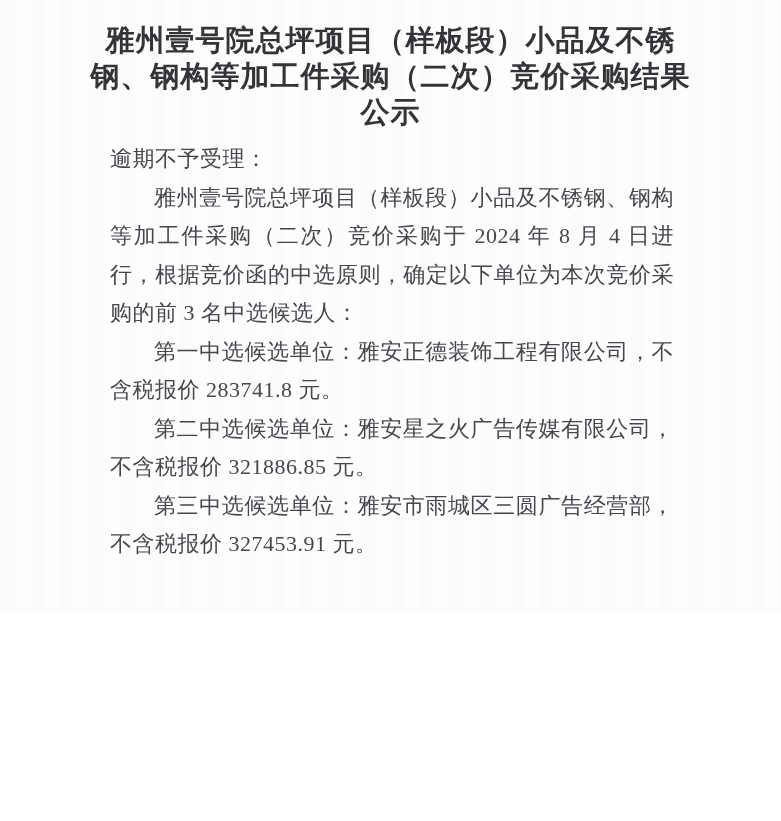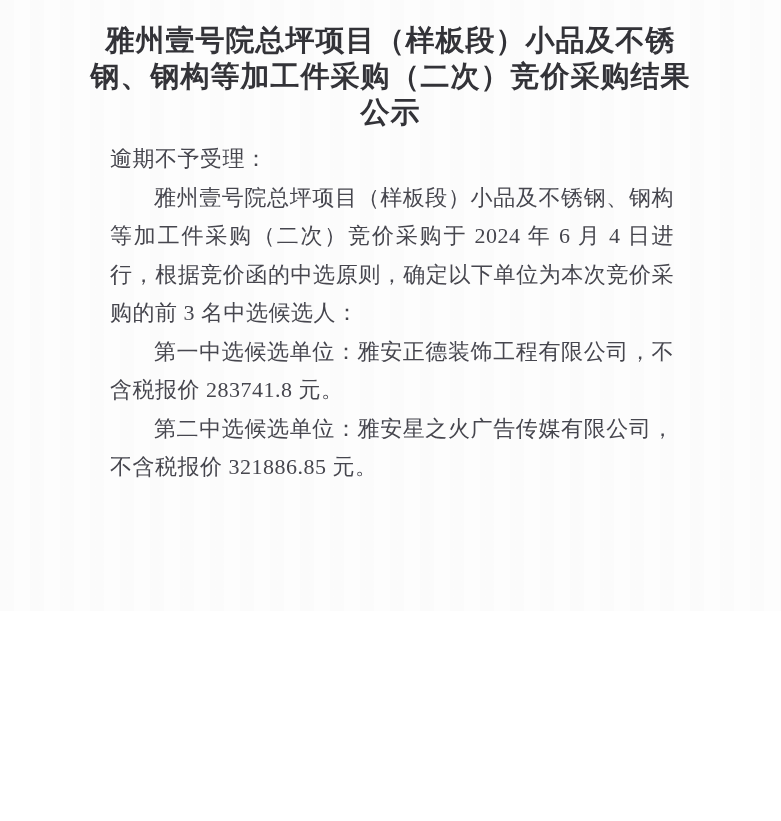--- a/index.html
+++ b/index.html
@@ -68,23 +68,24 @@
 </style>
 </head>
 <body>
 
 <div class="page">
 
   <h1 class="doc-title">雅州壹号院总坪项目（样板段）小品及不锈钢、钢构等加工件采购（二次）竞价采购结果公示</h1>
 
   <div class="doc-body">
     <p>逾期不予受理：</p>
-    <p class="indented">雅州壹号院总坪项目（样板段）小品及不锈钢、钢构等加工件采购（二次）竞价采购于 2024 年 6 月 4 日进行，根据竞价函的中选原则，确定以下单位为本次竞价采购的前 3 名中选候选人：</p>
+    <p class="indented">雅州壹号院总坪项目（样板段）小品及不锈钢、钢构等加工件采购（二次）竞价采购于 2024 年 8 月 4 日进行，根据竞价函的中选原则，确定以下单位为本次竞价采购的前 3 名中选候选人：</p>
     <p class="indented">第一中选候选单位：雅安正德装饰工程有限公司，不含税报价 283741.8 元。</p>
     <p class="indented">第二中选候选单位：雅安星之火广告传媒有限公司，不含税报价 321886.85 元。</p>
+    <p class="indented">第三中选候选单位：雅安市雨城区三圆广告经营部，不含税报价 327453.91 元。</p>
   </div>
 
   <div class="signature">
     <div>雅安城投工匠建设工程有限公司</div>
     <div>2024 年 6 月 6 日</div>
   </div>
 
   <div class="seal">
     <svg viewBox="0 0 168 168" width="168" height="168">
       <circle cx="84" cy="84" r="77" fill="none" stroke="#d4524e" stroke-width="4.5" opacity="0.7"></circle>

